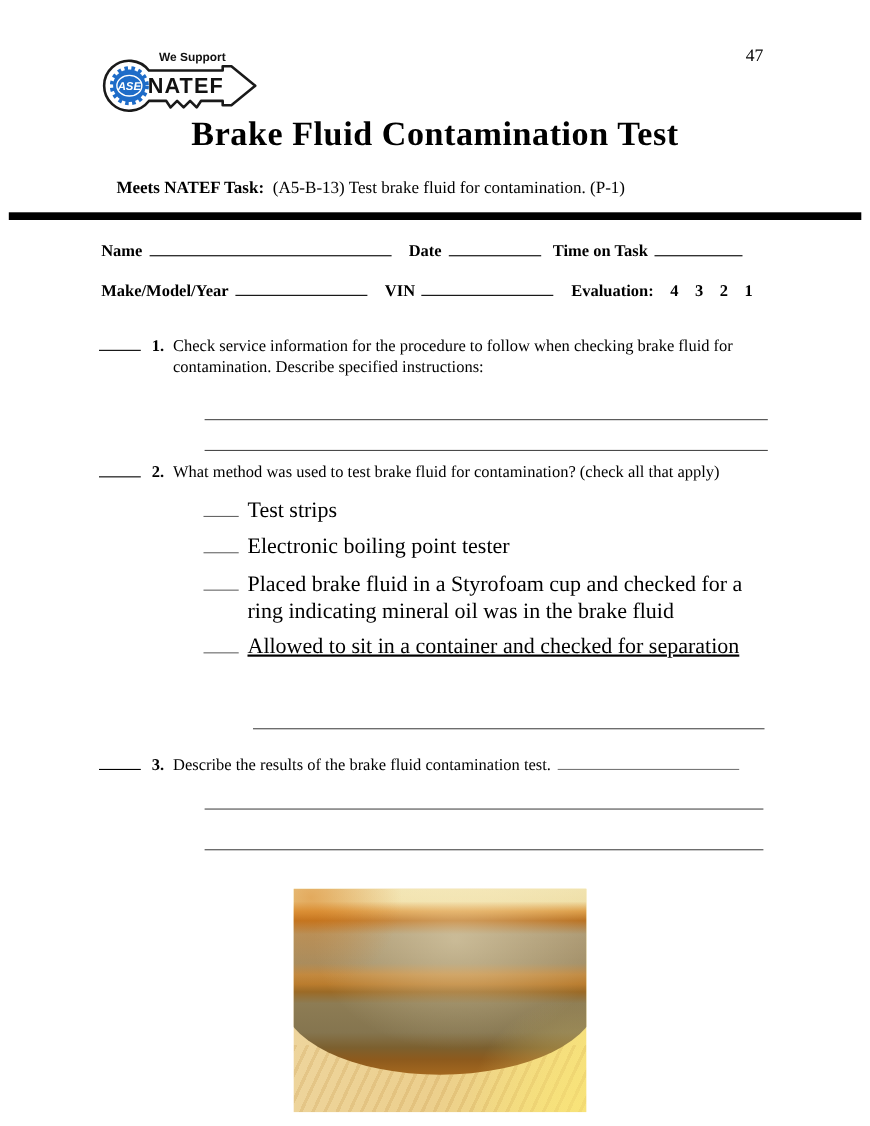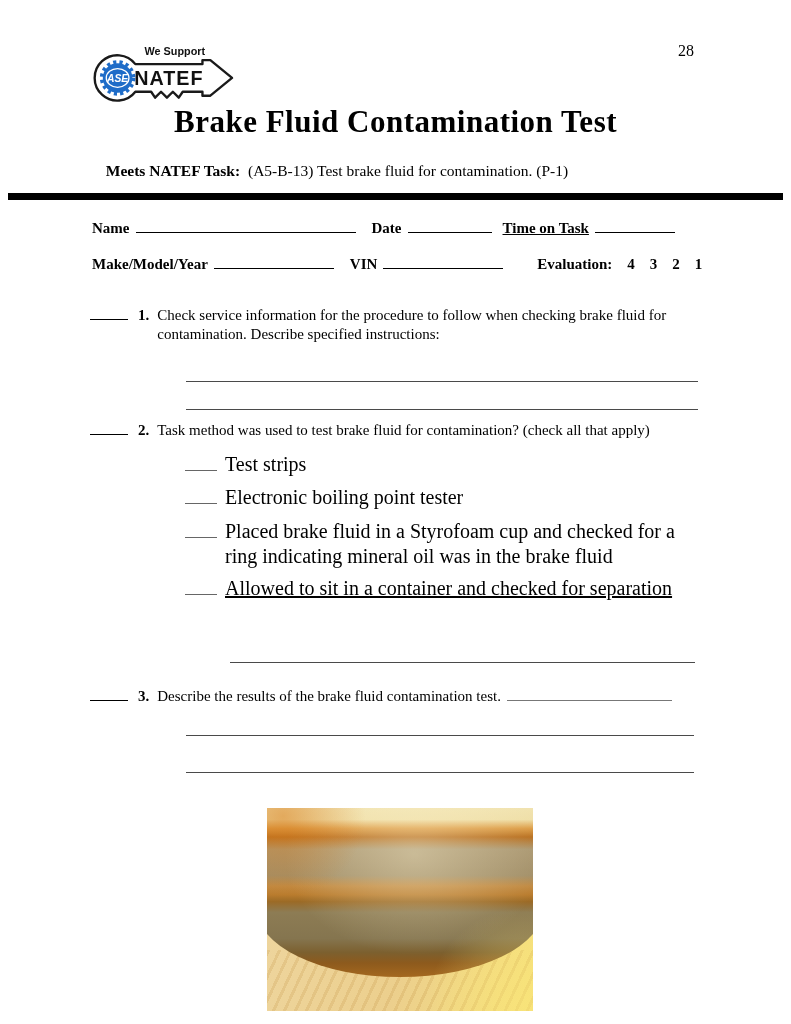--- a/index.html
+++ b/index.html
@@ -85,61 +85,61 @@
     <svg viewBox="0 0 150 66" width="148" height="66">
       <path d="M 48 52 L 64 52 L 68 58 L 74 52 L 80 58 L 86 52 L 92 58 L 96 52 L 116 52 L 116 56 L 124 56 L 146 38 L 124 20 L 116 20 L 116 24 L 48 24 A 23 23 0 1 0 48 52 Z" fill="#ffffff" stroke="#1a1a1a" stroke-width="2.4" stroke-linejoin="round"></path>
       <circle cx="30" cy="38" r="15" fill="var(--logo-blue,#1e6cc8)" stroke="var(--logo-blue,#1e6cc8)" stroke-width="6" stroke-dasharray="3 3"></circle>
       <ellipse cx="30" cy="38" rx="11.5" ry="9.5" fill="none" stroke="#ffffff" stroke-width="1.3"></ellipse>
       <text x="30" y="42" text-anchor="middle" font-size="10.5" font-weight="bold" font-style="italic" fill="#ffffff">ASE</text>
       <text x="88" y="15" text-anchor="middle" font-size="11" font-weight="bold" fill="#111111">We Support</text>
       <text x="82" y="45" text-anchor="middle" font-size="20" font-weight="bold" letter-spacing="1" fill="#111111">NATEF</text>
     </svg>
   </div>
 
-  <div class="page-number">28</div>
+  <div class="page-number">47</div>
   <h1 class="title">Brake Fluid Contamination Test</h1>
   <div class="task-line">
     <b>Meets NATEF Task:</b>
     <span>(A5-B-13)  Test brake fluid for contamination.  (P-1)</span>
   </div>
   <div class="rule"></div>
 
   <div class="hrow" style="top:220px;">
     <span class="lbl">Name</span>
     <span class="blank" style="width:220px;"></span>
     <span class="lbl" style="margin-left:16px;">Date</span>
     <span class="blank" style="width:84px;"></span>
-    <span class="lbl" style="margin-left:11px;text-decoration:underline;">Time on Task</span>
+    <span class="lbl" style="margin-left:11px;">Time on Task</span>
     <span class="blank" style="width:80px;"></span>
   </div>
 
   <div class="hrow" style="top:256px;">
     <span class="lbl">Make/Model/Year</span>
     <span class="blank" style="width:120px;"></span>
     <span class="lbl" style="margin-left:16px;text-align:right;">VIN</span>
     <span class="blank" style="width:120px;"></span>
-    <span class="lbl" style="margin-left:34px;">Evaluation:</span>
+    <span class="lbl" style="margin-left:16px;">Evaluation:</span>
     <span class="eval-num">4</span>
     <span class="eval-num">3</span>
     <span class="eval-num">2</span>
     <span class="eval-num">1</span>
   </div>
 
   <div class="qrow" style="top:306px;">
     <span class="ansblank"></span>
     <span class="qnum">1.</span>
     <span class="qtext">Check service information for the procedure to follow when checking brake fluid for contamination.  Describe specified instructions:</span>
   </div>
   <div class="wline" style="left:186px;top:381px;width:512px;"></div>
   <div class="wline" style="left:186px;top:409px;width:512px;"></div>
 
   <div class="qrow" style="top:421px;">
     <span class="ansblank"></span>
     <span class="qnum">2.</span>
-    <span class="qtext">Task method was used to test brake fluid for contamination?  (check all that apply)</span>
+    <span class="qtext">What method was used to test brake fluid for contamination?  (check all that apply)</span>
   </div>
 
   <div class="mrow" style="top:452px;">
     <span class="mblank"></span>
     <span class="mtext">Test strips</span>
   </div>
   <div class="mrow" style="top:519px;">
     <span class="mblank"></span>
     <span class="mtext">Placed brake fluid in a Styrofoam cup and checked for a ring indicating mineral oil was in the brake fluid</span>
   </div>

